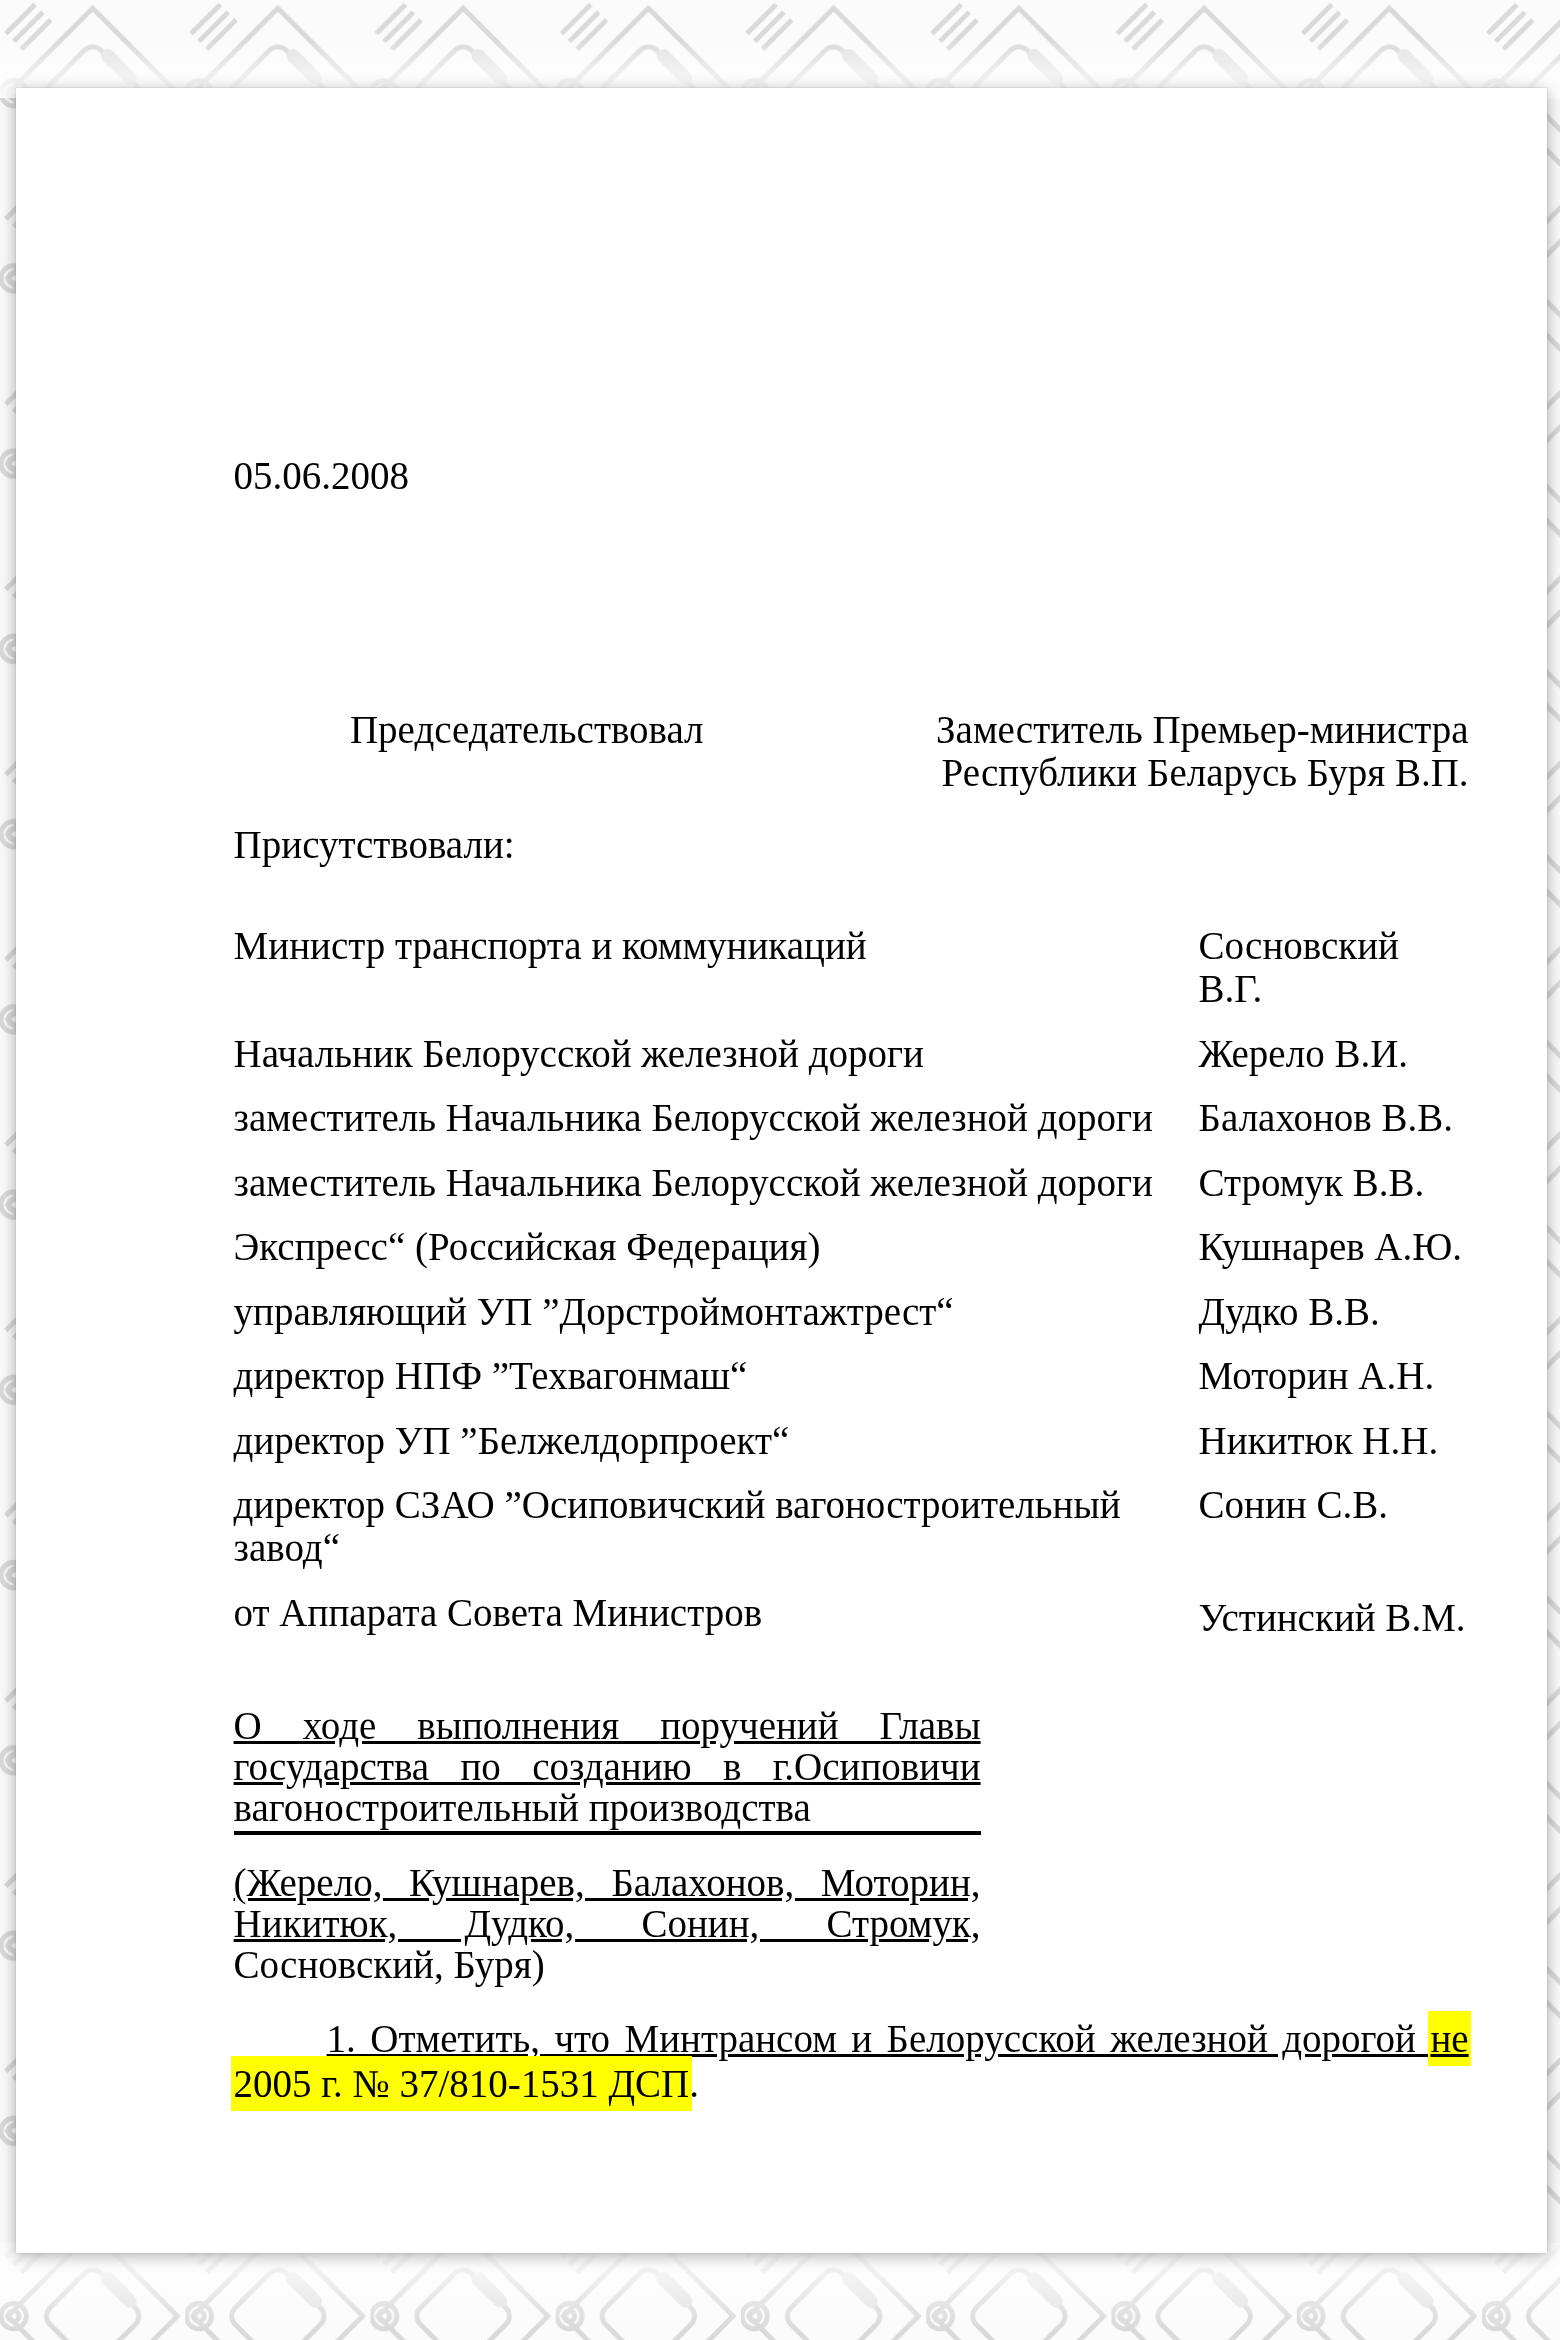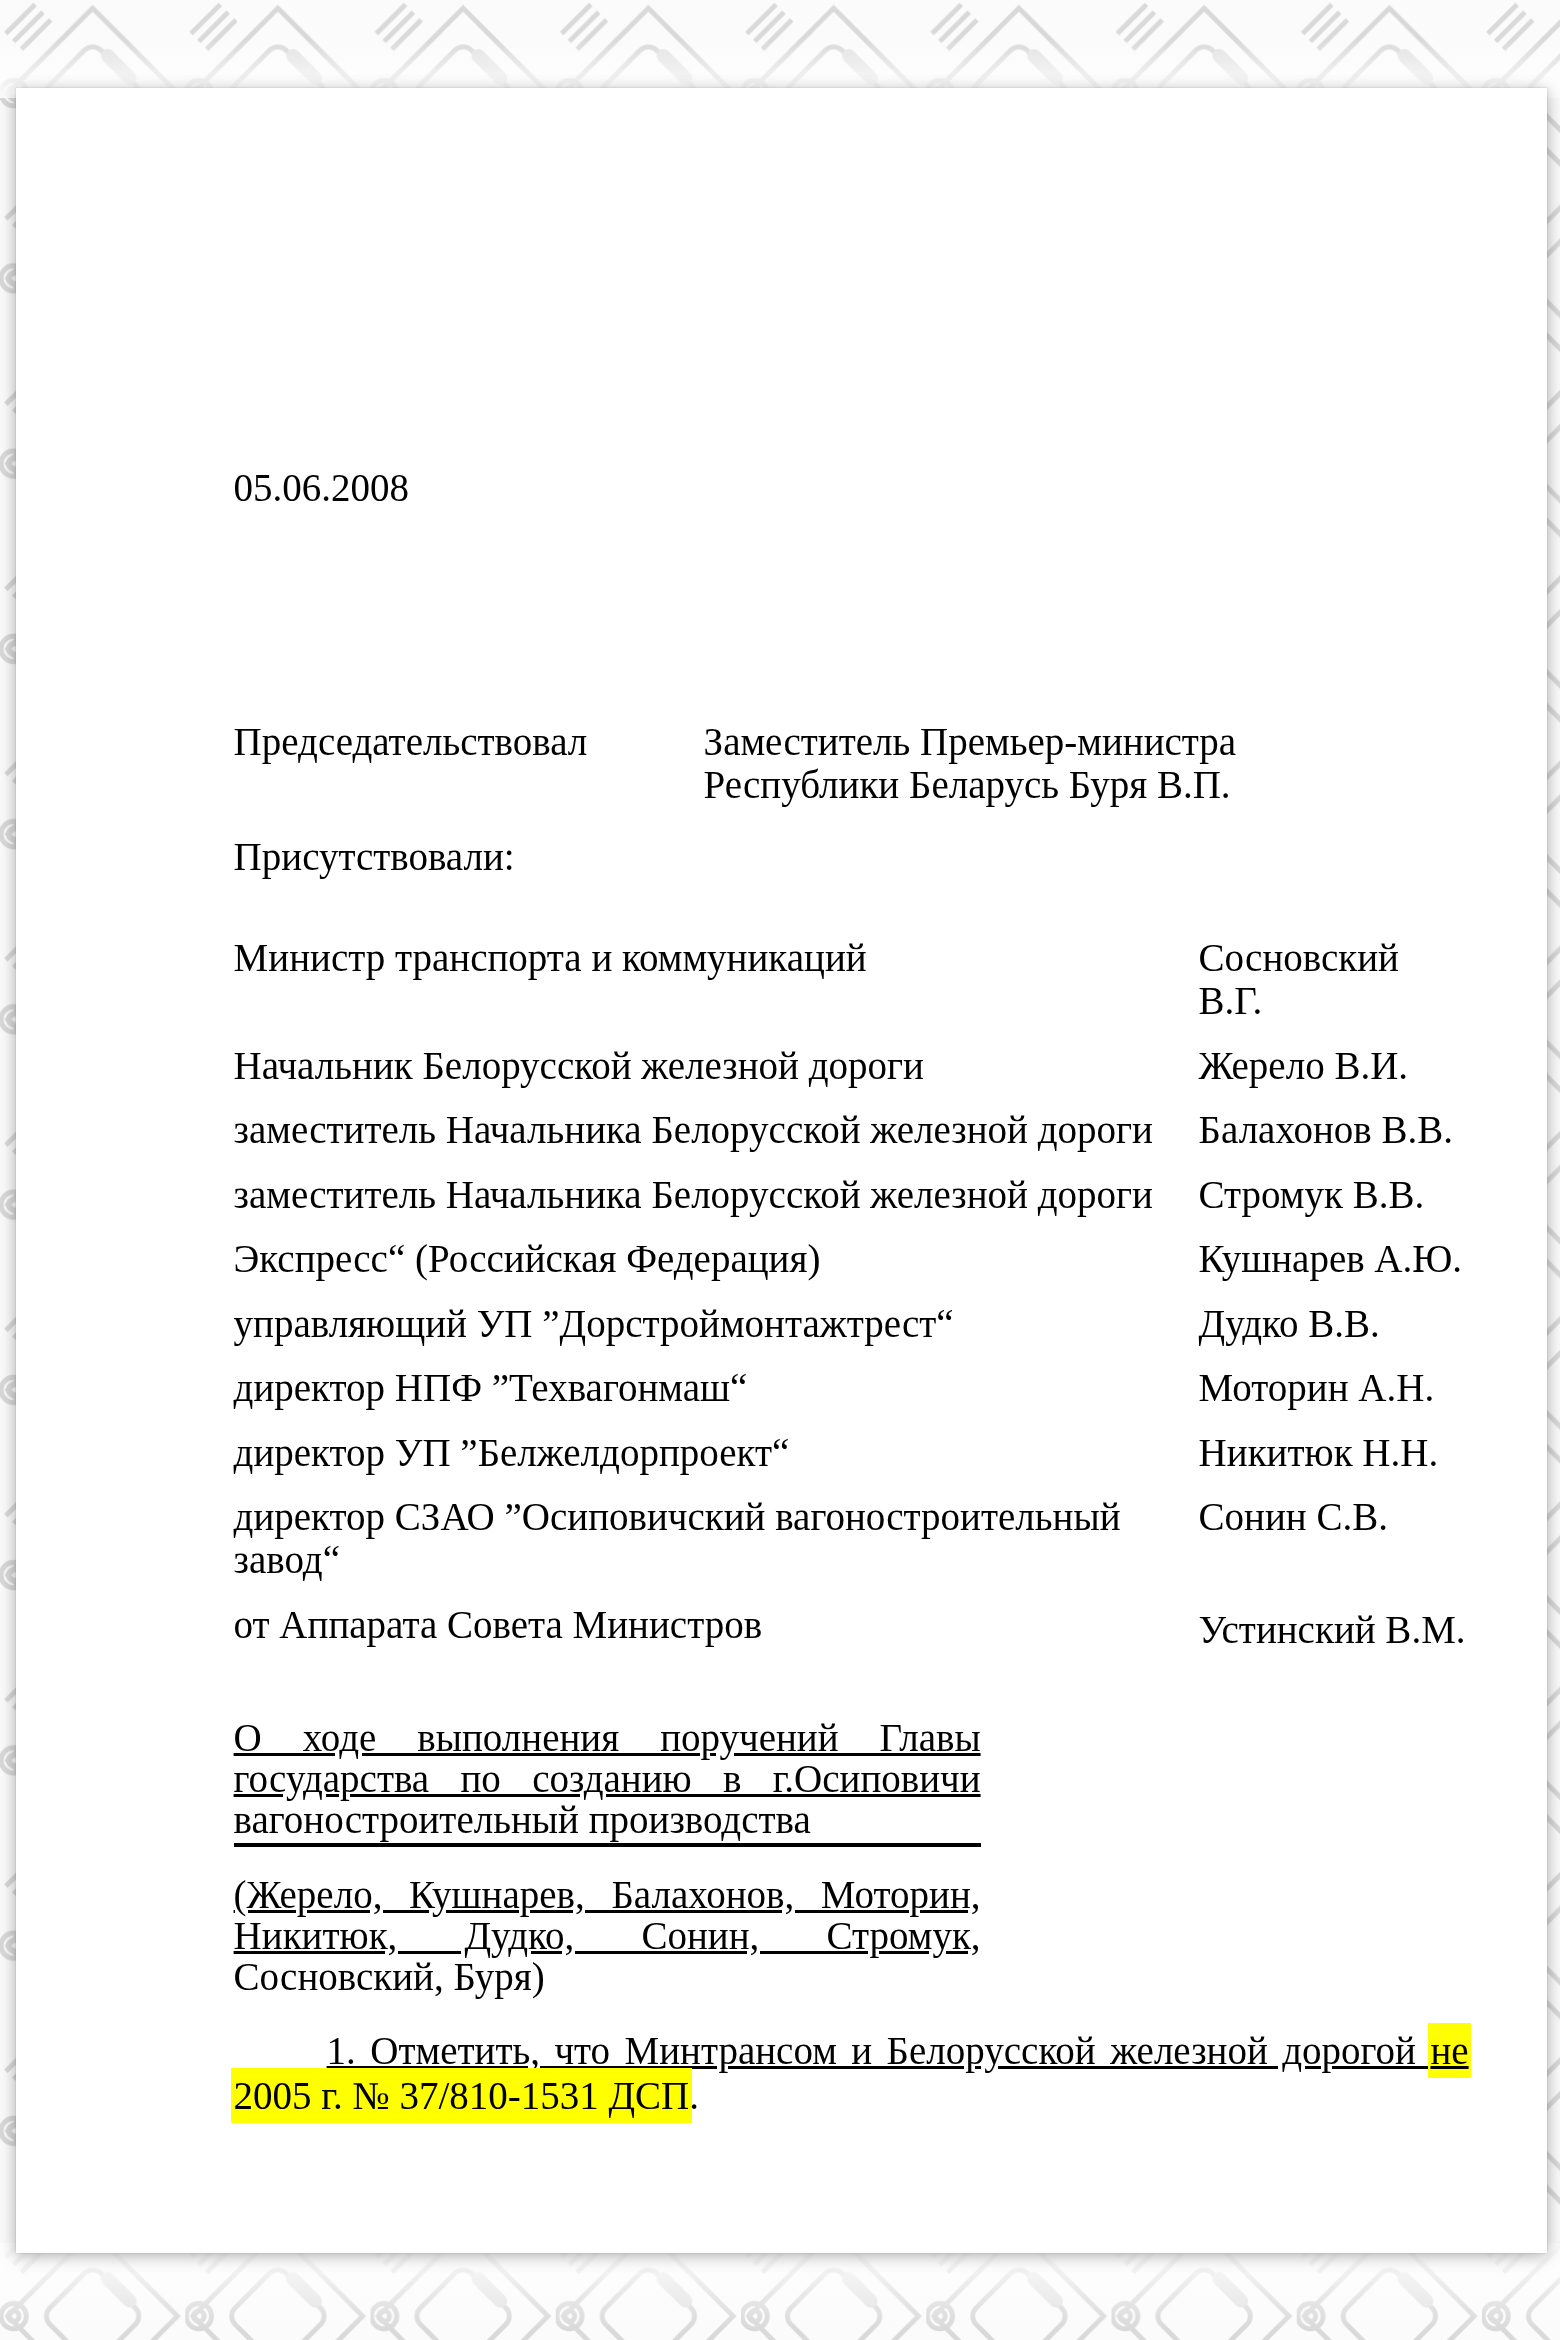--- a/index.html
+++ b/index.html
@@ -21,29 +21,30 @@
     background: linear-gradient(to bottom, rgba(255,255,255,.95) 0%, rgba(255,255,255,0) 75%);
   }
   .page {
     position: absolute; left: 15.6px; top: 88px;
     width: 1531px; height: 2165px;
     background: #ffffff;
     box-shadow: 0 2.9px 15.6px rgba(70,70,70,.45), 0 0 2px rgba(0,0,0,.18);
     z-index: 2;
   }
   .content {
-    position: absolute; left: 218px; top: 12px;
+    position: absolute; left: 218px; top: 0;
     width: 1235px;
     font-size: 39px; line-height: 43px;
   }
   .date { margin-top: 366px; }
   .chairman-row {
     margin-top: 211px;
     display: grid;
     grid-template-columns: 470px 1fr;
+    text-align: right;
   }
   .present { margin-top: 29px; }
   .attendees { margin-top: 58px; }
   .attendee-row {
     display: grid;
     grid-template-columns: 965px 1fr;
     margin-bottom: 21.5px;
   }
   .attendee-name.name-offset { margin-top: 5px; }
   .subject { margin-top: 66px; width: 747px; line-height: 41px; }

